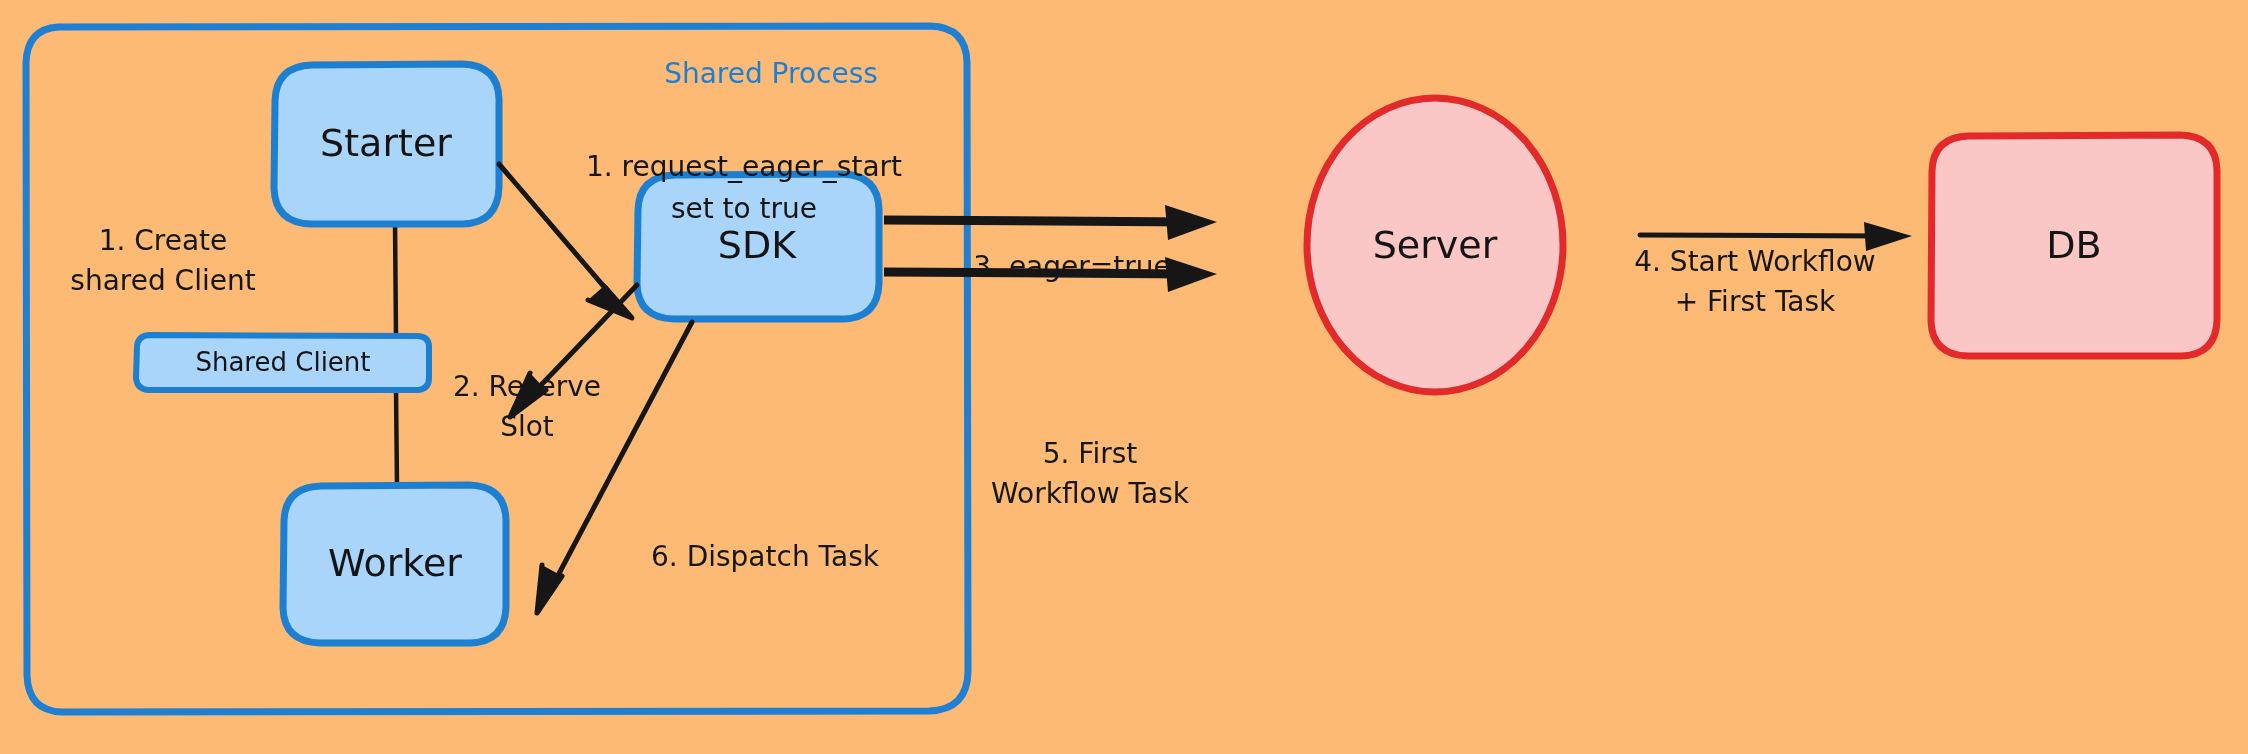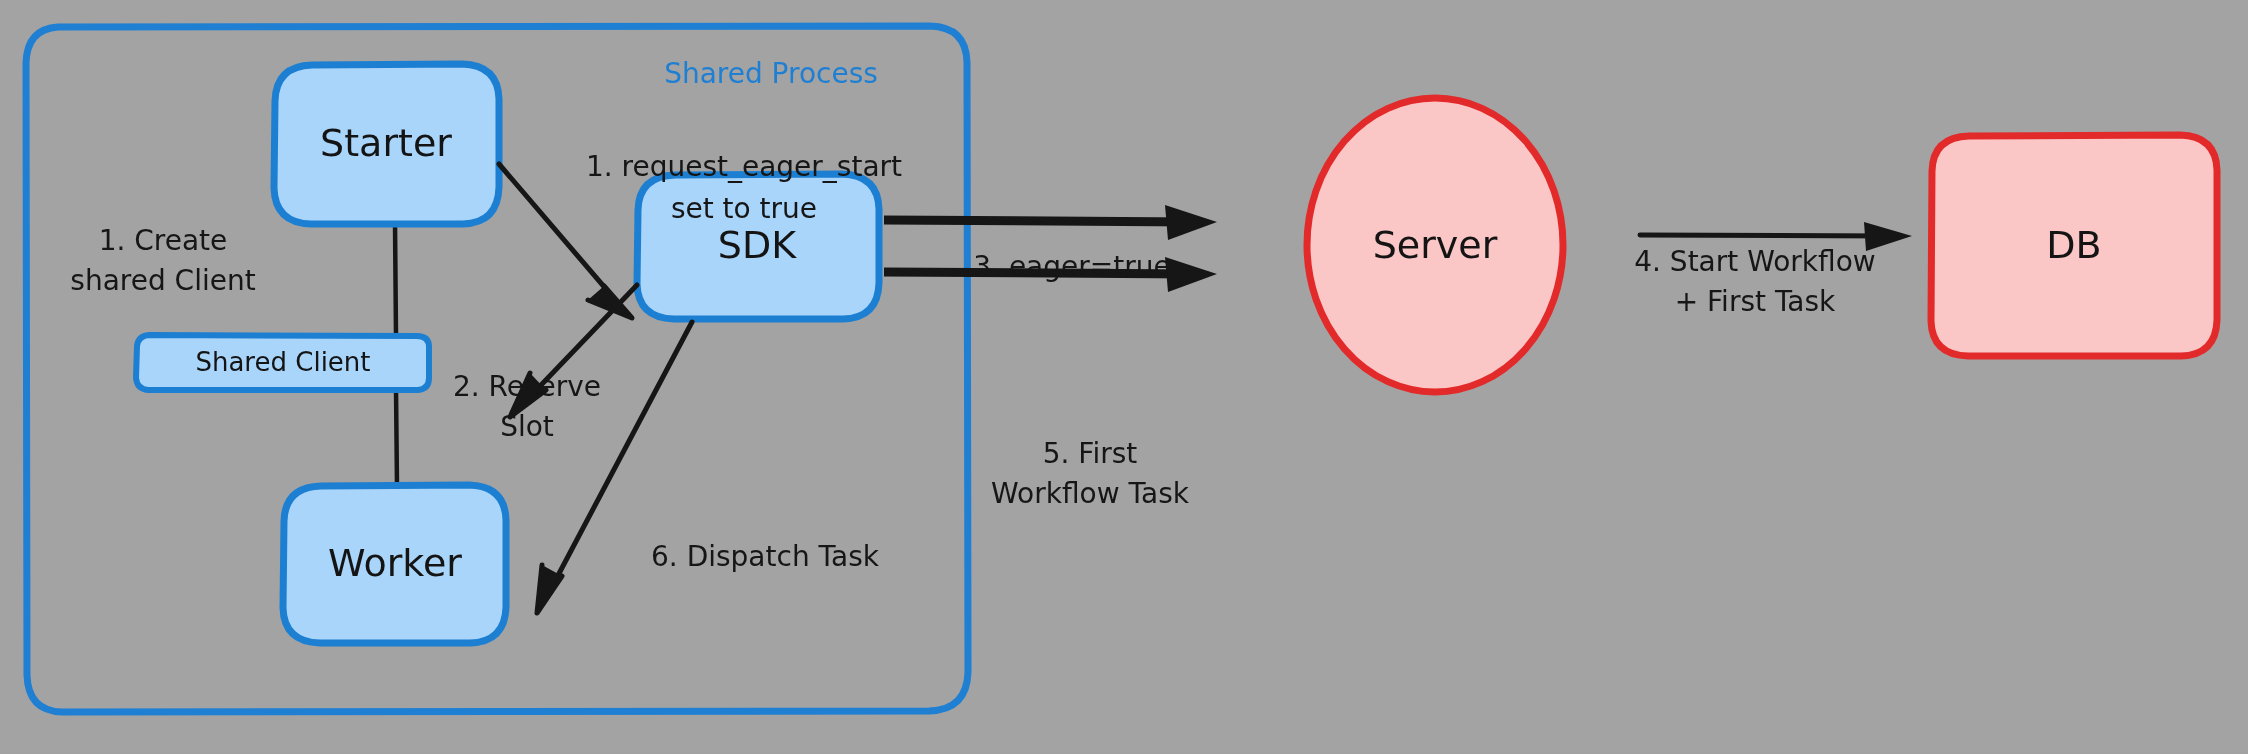--- a/index.html
+++ b/index.html
@@ -11,21 +11,21 @@
   body {
     width: 2248px;
     height: 754px;
     overflow: hidden;
     font-family: "DejaVu Sans", sans-serif;
   }
   #diagram-root {
     position: relative;
     width: 2248px;
     height: 754px;
-    background: #a3a3a3;
+    background: #fdba74;
   }
   svg#scene {
     position: absolute;
     top: 0;
     left: 0;
     width: 2248px;
     height: 754px;
     display: block;
   }
   .node-fill-blue { fill: #a9d5fb; }

